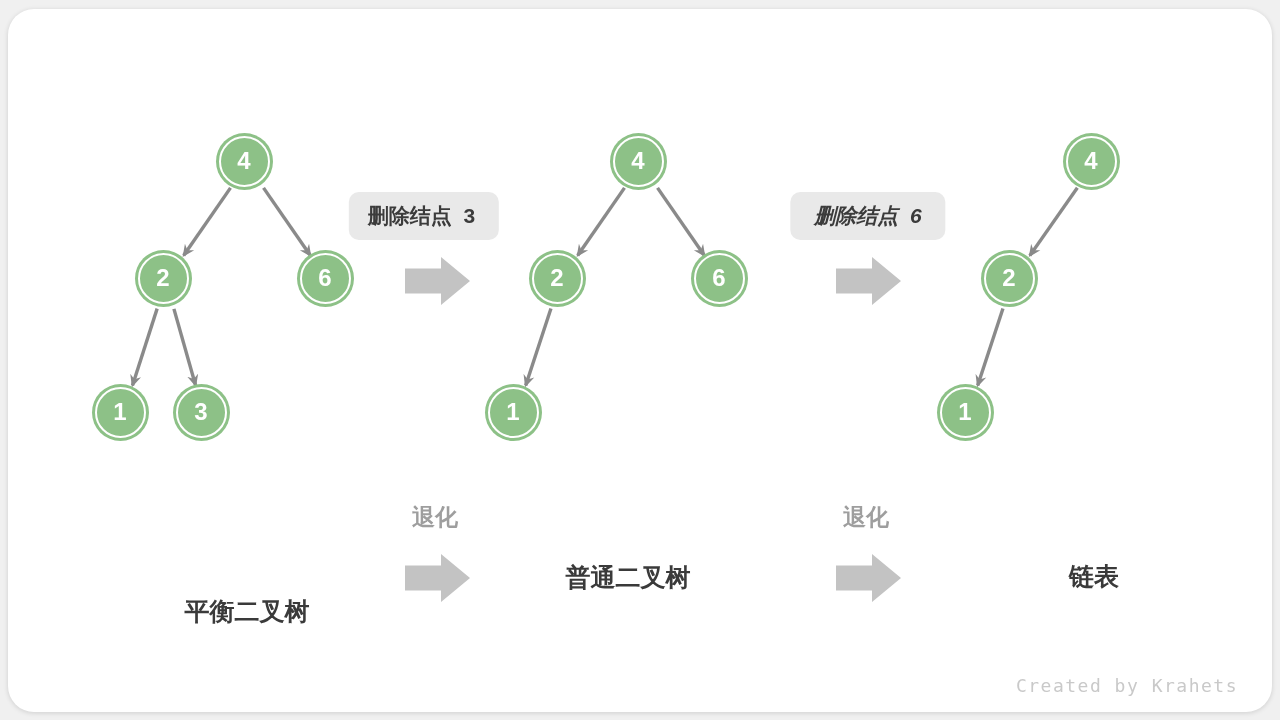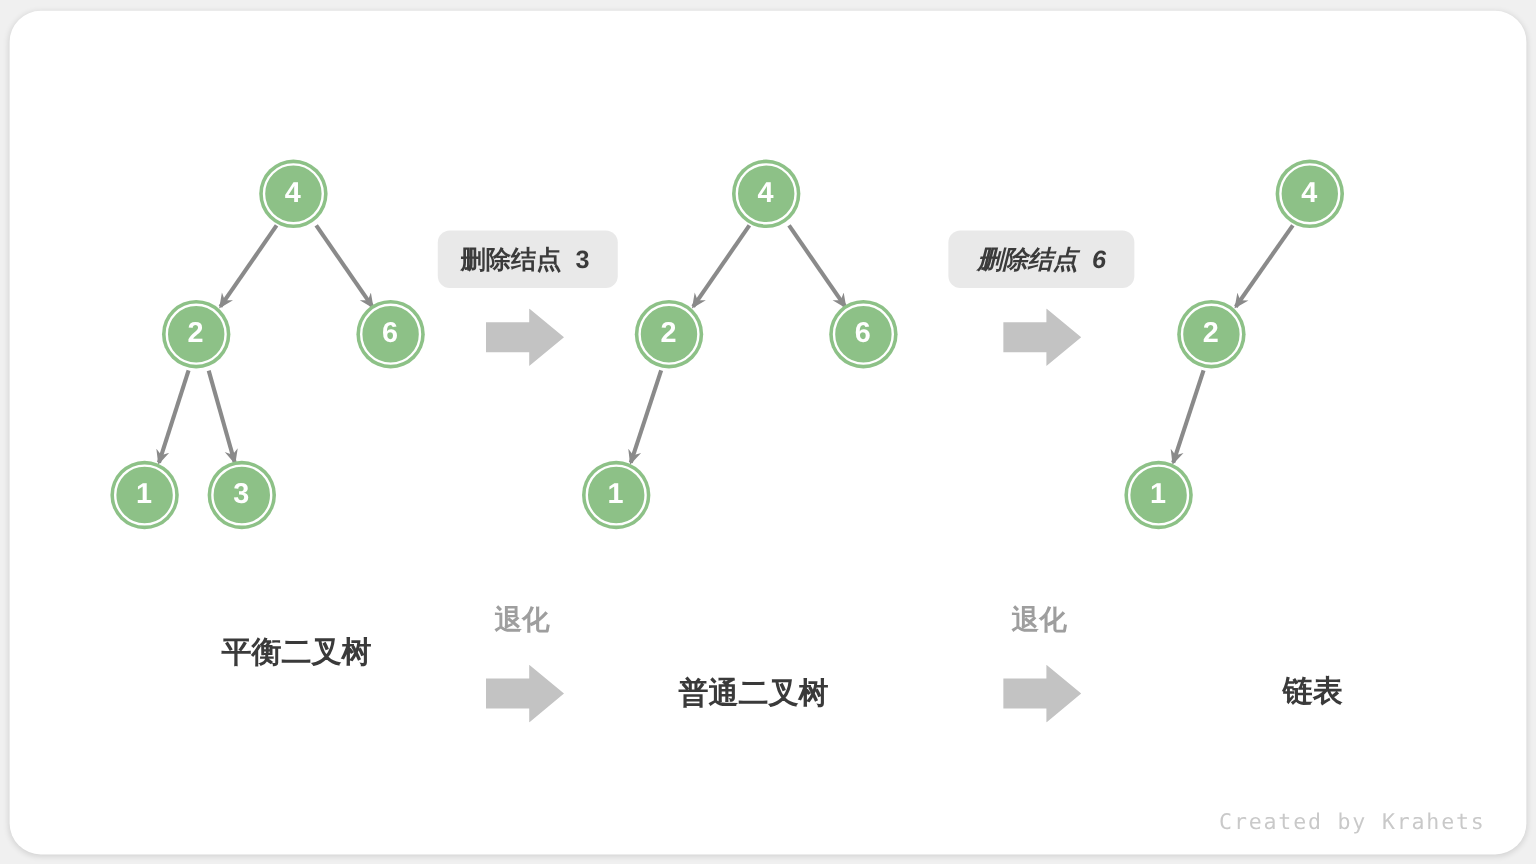--- a/index.html
+++ b/index.html
@@ -110,34 +110,34 @@
     <div class="node" style="left: 204px; top: 415px;">3</div>
     <div class="node" style="left: 641px; top: 164px;">4</div>
     <div class="node" style="left: 560px; top: 281px;">2</div>
     <div class="node" style="left: 722px; top: 281px;">6</div>
     <div class="node" style="left: 516px; top: 415px;">1</div>
     <div class="node" style="left: 1094px; top: 164px;">4</div>
     <div class="node" style="left: 1012px; top: 281px;">2</div>
     <div class="node" style="left: 968px; top: 415px;">1</div>
   </div>
 <div class="layer" id="annot-layer">
-    <div class="badge" style="left: 440px; top: 216px; padding-left: 19px;">删除结点  3</div>
+    <div class="badge" style="left: 424px; top: 216px; padding-left: 19px;">删除结点  3</div>
     <div class="badge" style="left: 868px; top: 216px; font-style: italic;">删除结点  6</div>
     <svg width="65" height="48" viewBox="0 0 65 48" class="block-arrow" style="left: 437px; top: 281px;">
       <polygon points="0,11.5 36,11.5 36,0 65,24 36,48 36,36.5 0,36.5" fill="#c3c3c3"></polygon>
     </svg>
     <svg width="65" height="48" viewBox="0 0 65 48" class="block-arrow" style="left: 868px; top: 281px;">
       <polygon points="0,11.5 36,11.5 36,0 65,24 36,48 36,36.5 0,36.5" fill="#c3c3c3"></polygon>
     </svg>
     <div class="degrade" style="left: 435px; top: 517px;">退化</div>
     <div class="degrade" style="left: 866px; top: 517px;">退化</div>
     <svg width="65" height="48" viewBox="0 0 65 48" class="block-arrow" style="left: 437px; top: 578px;">
       <polygon points="0,11.5 36,11.5 36,0 65,24 36,48 36,36.5 0,36.5" fill="#c3c3c3"></polygon>
     </svg>
     <svg width="65" height="48" viewBox="0 0 65 48" class="block-arrow" style="left: 868px; top: 578px;">
       <polygon points="0,11.5 36,11.5 36,0 65,24 36,48 36,36.5 0,36.5" fill="#c3c3c3"></polygon>
     </svg>
-    <div class="caption" style="left: 247px; top: 543px;">平衡二叉树</div>
+    <div class="caption" style="left: 247px; top: 611px;">平衡二叉树</div>
     <div class="caption" style="left: 628px; top: 577px;">普通二叉树</div>
     <div class="caption" style="left: 1094px; top: 576px;">链表</div>
   </div>
 
 <div class="watermark">Created by Krahets</div>
 
 </body></html>

